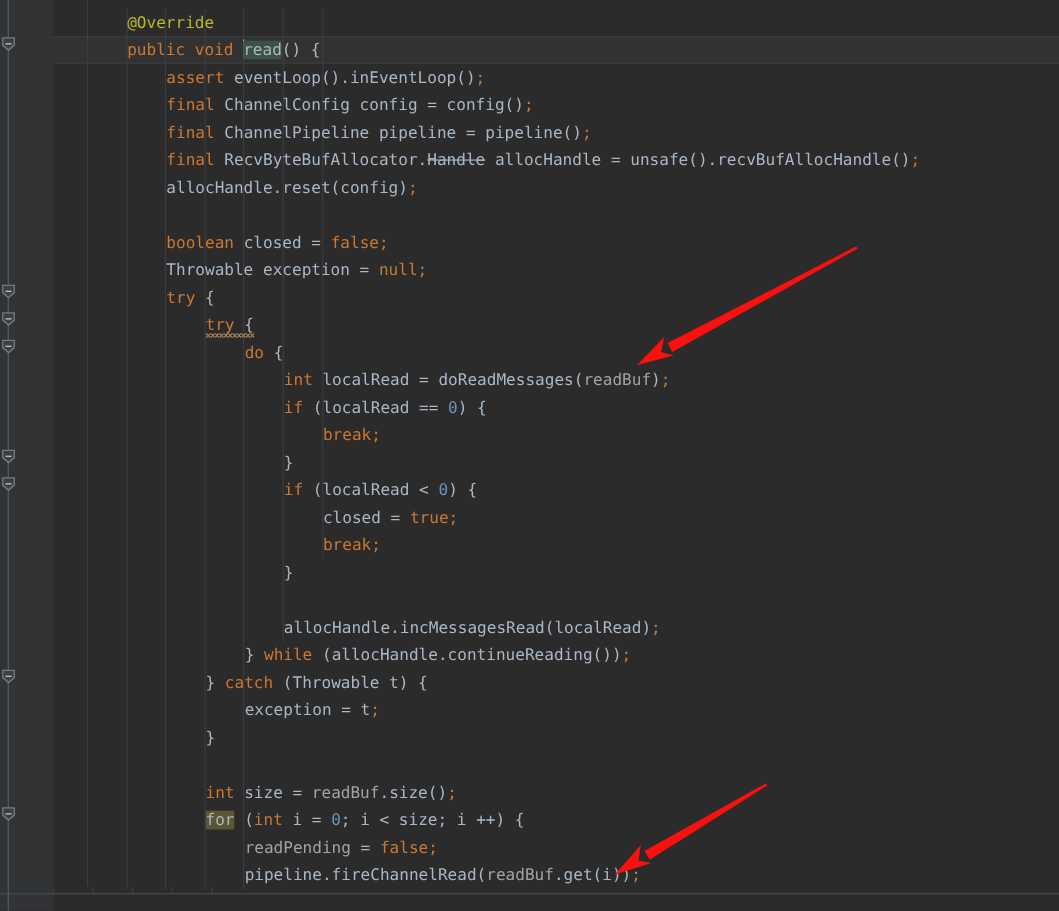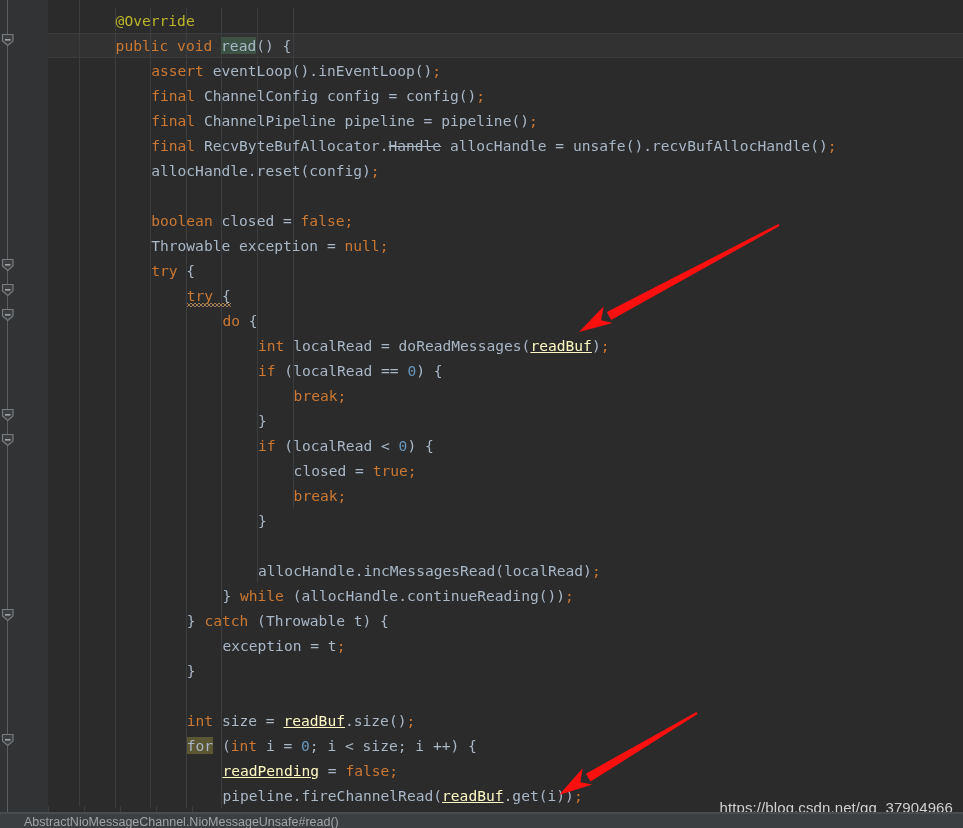--- a/index.html
+++ b/index.html
@@ -106,21 +106,21 @@
     left: 0;
     white-space: pre;
     height: 25px;
   }
 
   
   .kw      { color: #cc7832; }           
   .ann     { color: #bbb529; }           
   .plain   { color: #a9b7c6; }
   .num     { color: #6897bb; }
-  .field   { color: #fef9c3; text-decoration: underline; }
+  .field   { color: #a3a3a3; }
   .semi    { color: #cc7832; }
   .ul      { text-decoration-color: #8a9199; }
   .strike  { text-decoration: line-through; text-decoration-color: #a9b7c6; }
 
   
   .squiggle {
     position: relative;
   }
   .squiggle::after {
     content: "";
@@ -301,21 +301,17 @@
       <g>
         <path d="M 778.433921637722 223.94190960321876 L 606.8092608534031 311.9050998811295 L 611.1491949642008 320.0171262564524 L 779.566078362278 226.05809039678124 Z" fill="#fb0f0f"></path>
         <path d="M 579 332 L 603.7901762545872 306.2619510982962 L 601.0435499329426 320.2067007858757 L 612.7153450998366 322.94450968754717 Z" fill="#fb0f0f"></path>
       </g>
       <g>
         <path d="M 696.3870080905666 711.9683794694902 L 585.8794460449491 773.6773505324345 L 590.5790506839381 781.5864412663427 L 697.6129919094334 714.0316205305098 Z" fill="#fb0f0f"></path>
         <path d="M 559 795 L 582.6101558613046 768.1753743697157 L 580.4920943856204 782.2293352201386 L 592.2749949667036 784.4405914007531 Z" fill="#fb0f0f"></path>
       </g>
     </svg>
 
-  <div class="watermark">https://blog.csdn.net/qq_37904966</div>
 
   <div class="bottom-edge"></div>
 
-  <div class="bottom-bar">
-    <div class="bottom-bar-text">AbstractNioMessageChannel.NioMessageUnsafe#read()</div>
-  </div>
 
 </div>
 
 </body></html>

